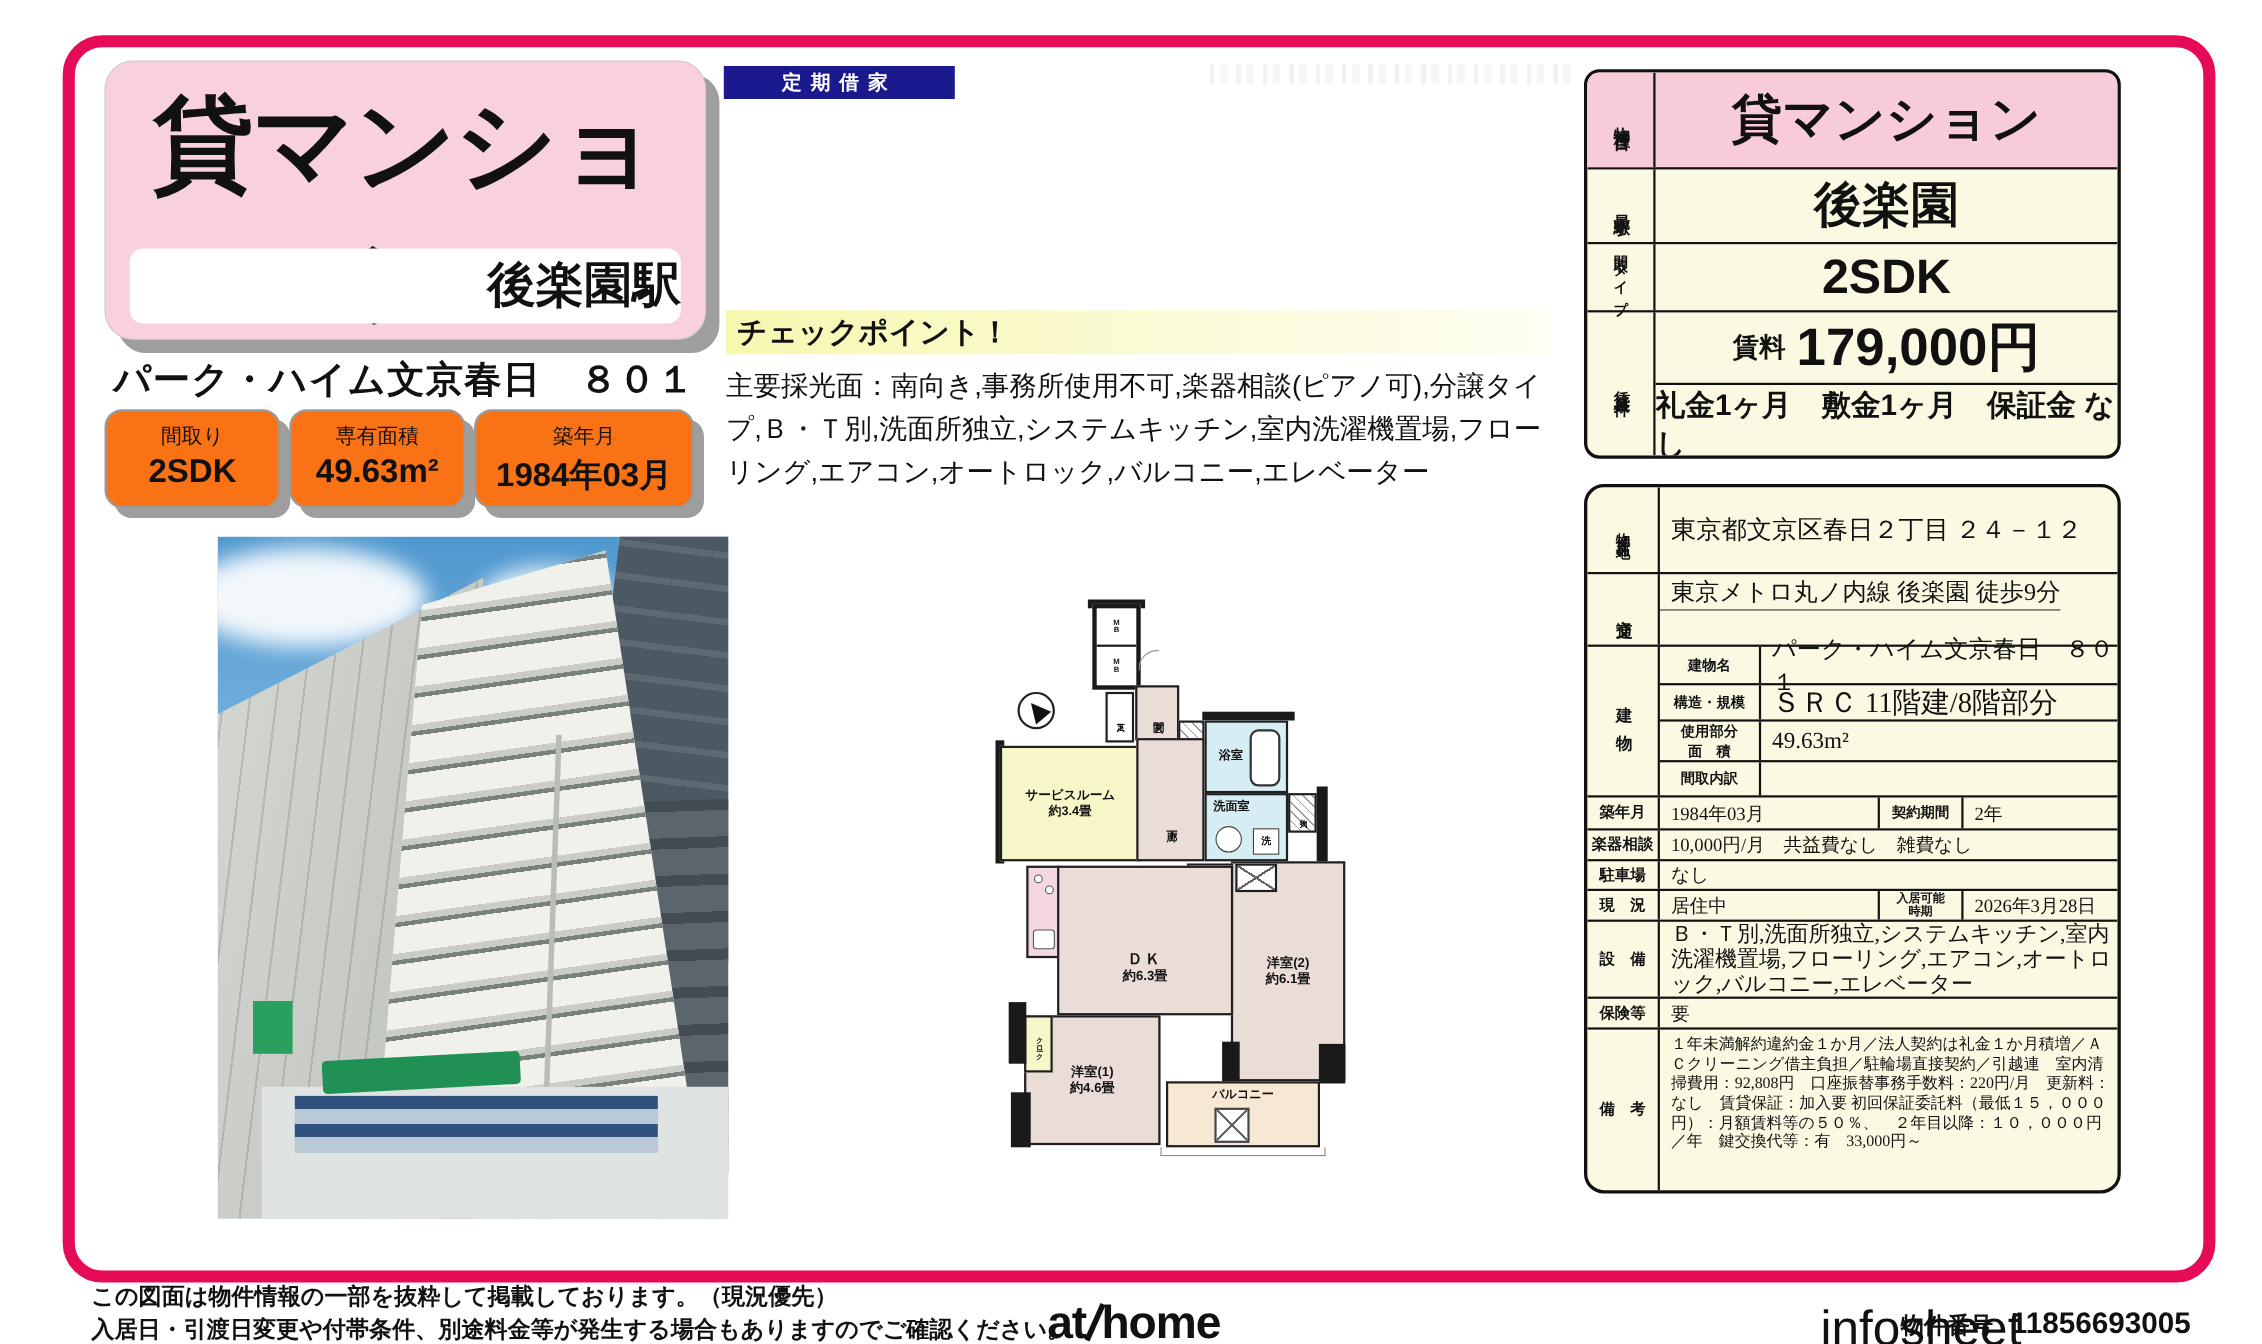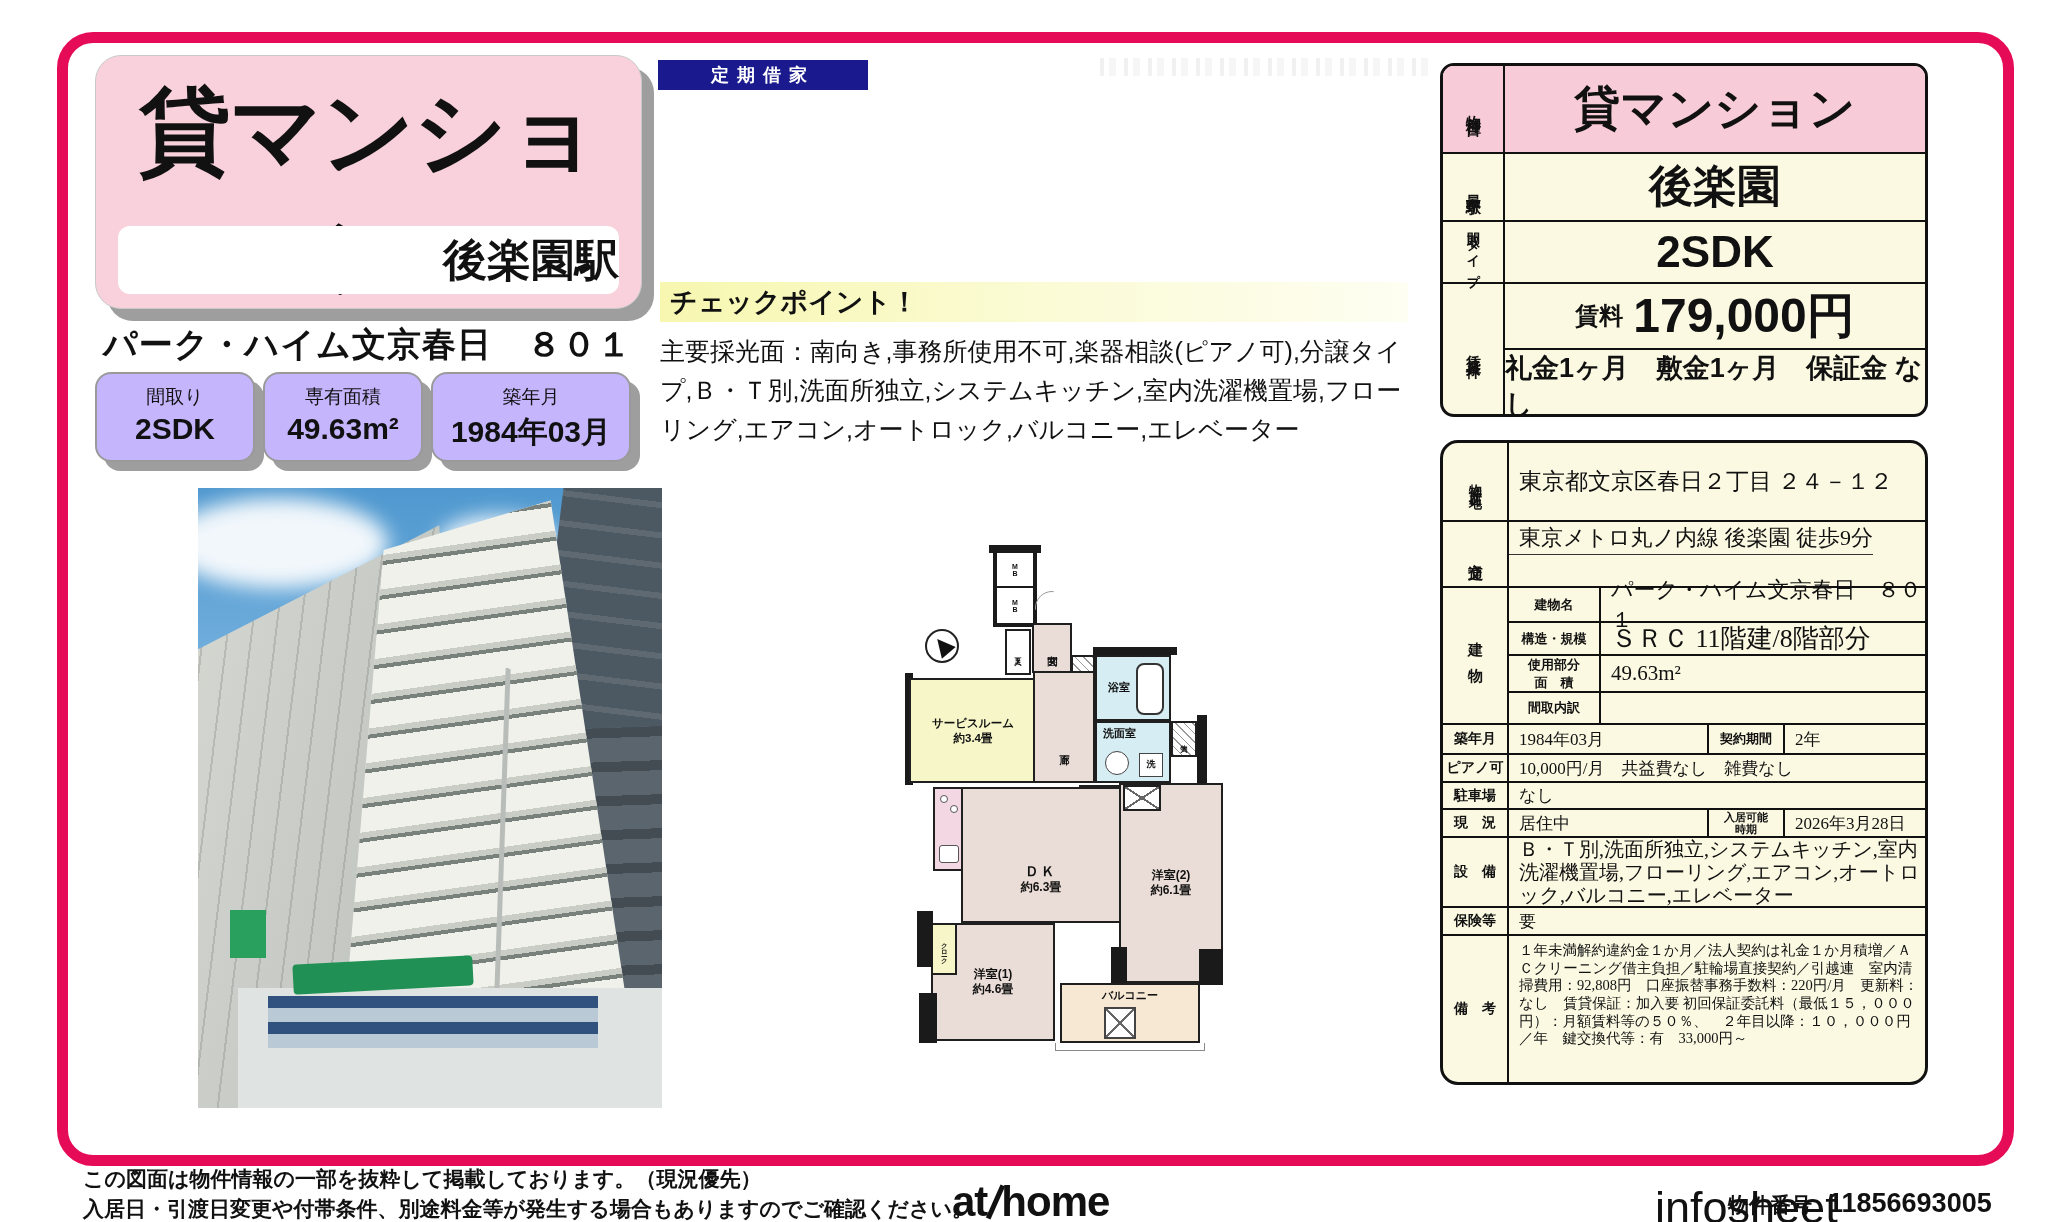--- a/index.html
+++ b/index.html
@@ -10,21 +10,21 @@
   
   .frame{left:57px;top:32px;width:1935px;height:1112px;border:11px solid #e60b56;border-radius:36px;}
   
   .title-card{left:95px;top:55px;width:545px;height:252px;background:#f9d1dc;border-radius:26px;
               box-shadow:12px 12px 0 #9e9e9e;border:1px solid #c9c9c9;}
   .title-main{left:0;top:14px;width:100%;text-align:center;font-size:92px;font-weight:700;letter-spacing:-2px;}
   .title-station-box{left:22px;top:170px;width:501px;height:68px;background:#fff;border-radius:12px;}
   .title-station{width:100%;text-align:right;font-size:44px;font-weight:700;line-height:68px;}
   .building-title{left:75px;top:322px;width:585px;text-align:center;font-size:34px;font-weight:600;letter-spacing:1px;}
   
-  .spec-box{top:372px;height:86px;background:#c4b5fd;border:2px solid #9a9a9a;border-radius:16px;
+  .spec-box{top:372px;height:86px;background:#f97316;border:2px solid #9a9a9a;border-radius:16px;
             box-shadow:9px 9px 0 #9e9e9e;text-align:center;}
   .spec-label{font-size:19px;margin-top:10px;}
   .spec-value{font-size:30px;font-weight:700;margin-top:2px;}
   
   .badge{left:658px;top:60px;width:210px;height:30px;background:#1a1a8e;color:#fff;text-align:center;
          font-size:18px;line-height:30px;letter-spacing:8px;font-weight:600;}
   .watermark{left:1100px;top:58px;width:330px;height:18px;opacity:.5;
     background:repeating-linear-gradient(90deg,#e3e3e3 0 4px,transparent 4px 9px,#ededed 9px 16px,transparent 16px 24px);}
   
   .cp-band{left:660px;top:282px;width:748px;height:40px;
@@ -304,21 +304,21 @@
           <span class="hlabel">築年月</span>
         </div>
       <div class="vcell leftpad serif" style="width:200px;flex:none;font-size:17px;border-right:2px solid #111;">1984年03月</div>
       <div class="lcell" style="width:76px;">
           <span class="hlabel" style="font-size:13px;">契約期間</span>
         </div>
       <div class="vcell leftpad serif" style="font-size:17px;">2年</div>
     </div>
     <div class="trow" style="height:28px;">
       <div class="lcell" style="width:66px;">
-          <span class="hlabel">ピアノ可</span>
+          <span class="hlabel">楽器相談</span>
         </div>
       <div class="vcell leftpad serif" style="font-size:17px;">10,000円/月　共益費なし　雑費なし</div>
     </div>
     <div class="trow" style="height:27px;">
       <div class="lcell" style="width:66px;">
           <span class="hlabel">駐車場</span>
         </div>
       <div class="vcell leftpad serif" style="font-size:17px;">なし</div>
     </div>
     <div class="trow" style="height:28px;">

